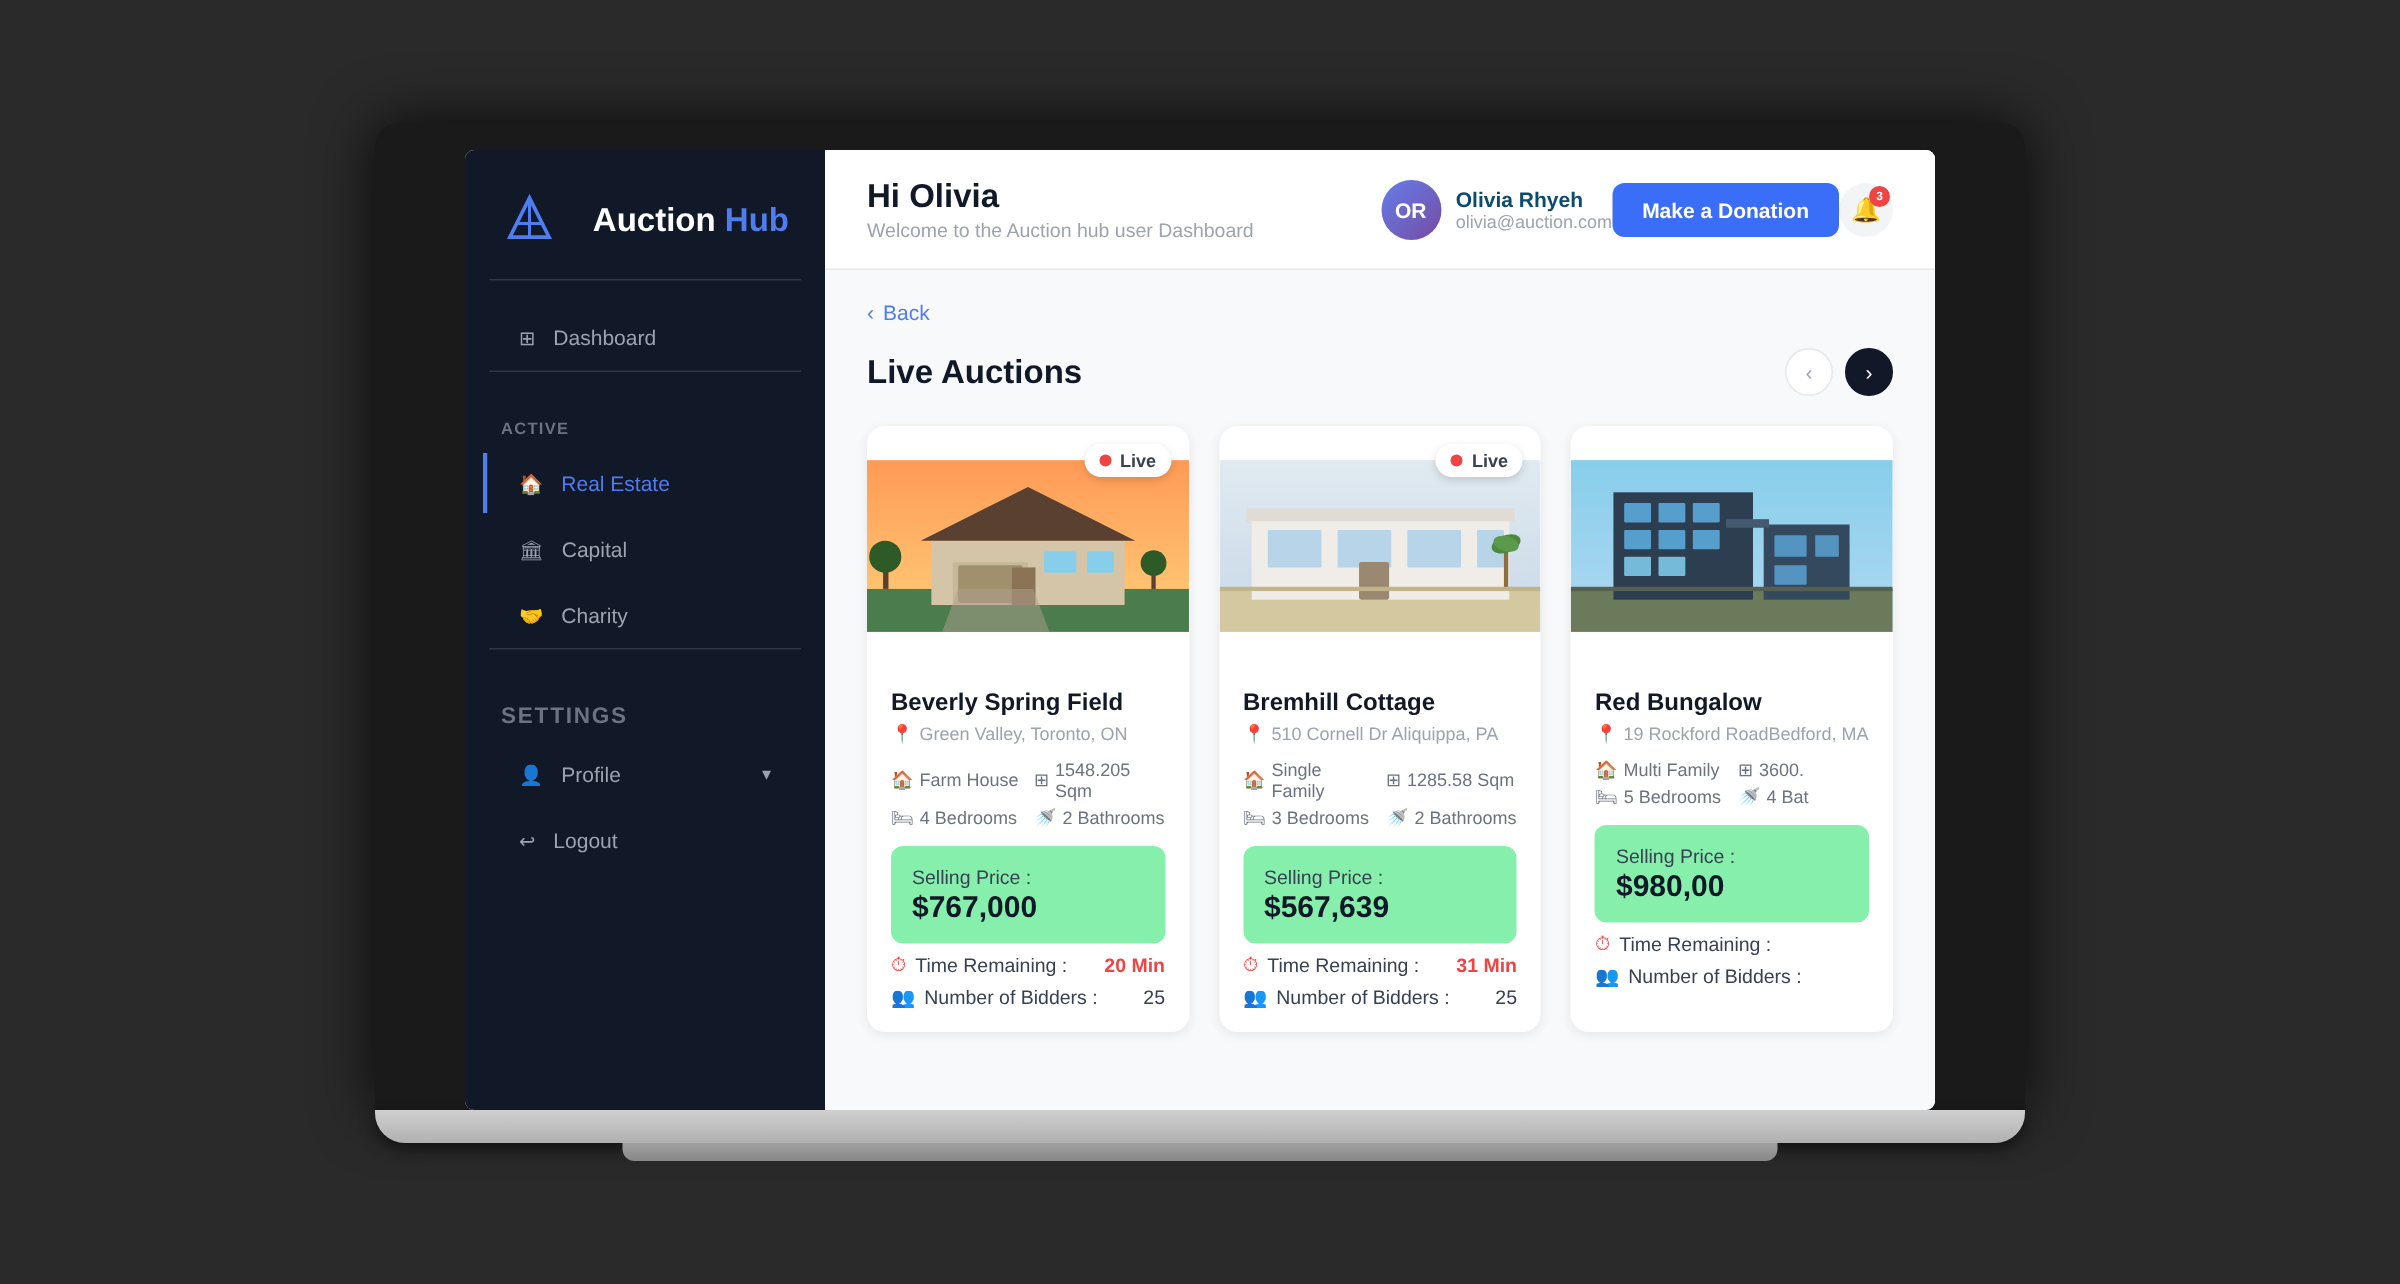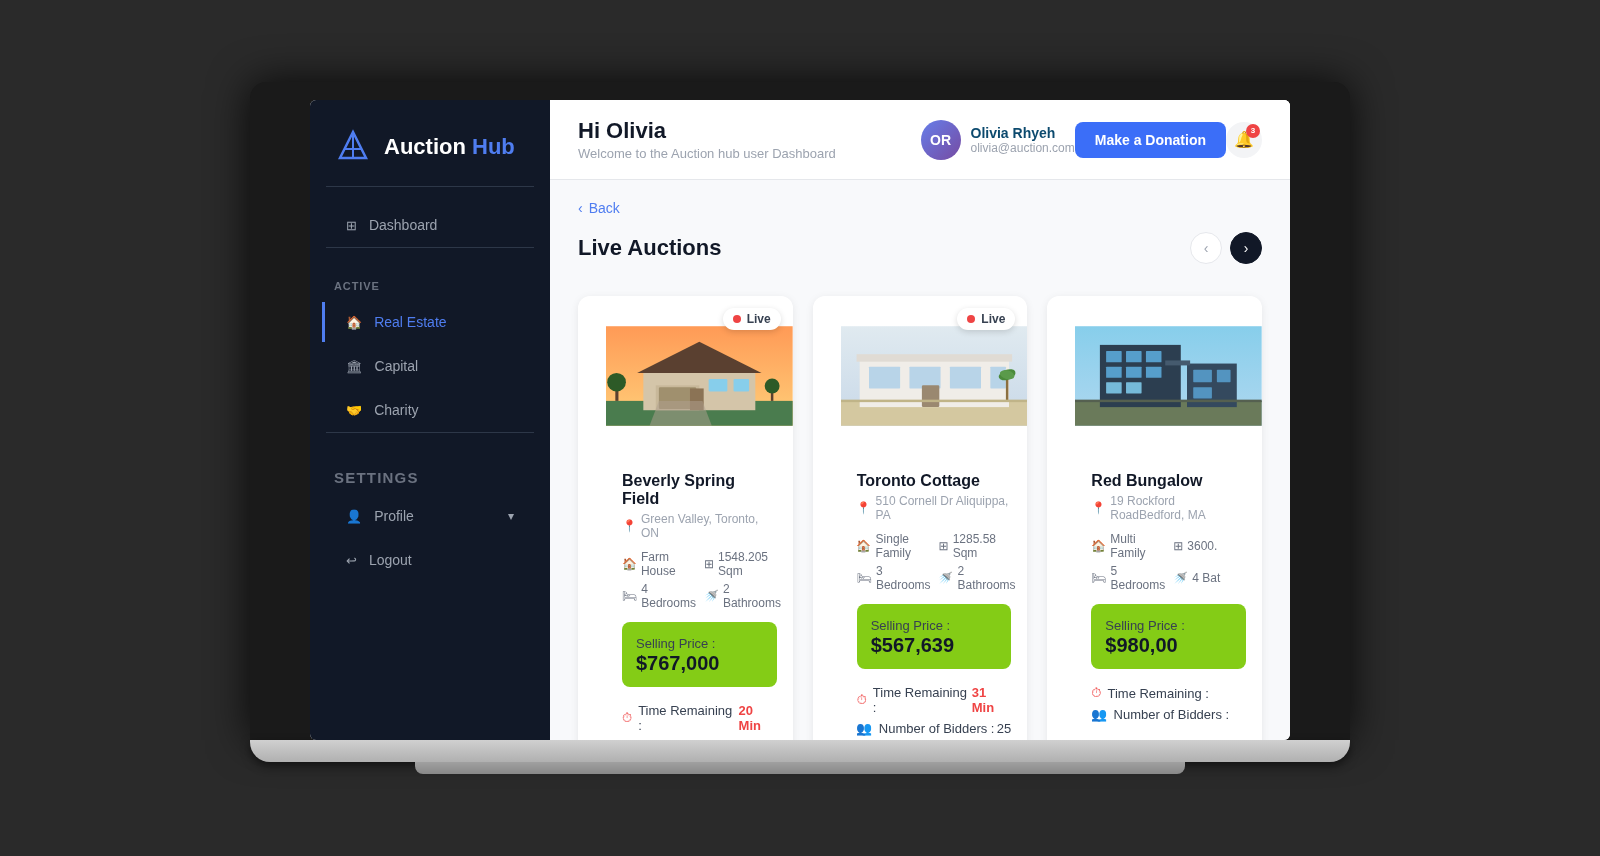--- a/index.html
+++ b/index.html
@@ -54,22 +54,22 @@
       background: #111827;
       color: #fff;
       display: flex;
       flex-direction: column;
       padding: 0;
     }
 
     .sidebar-logo {
       display: flex;
       align-items: center;
-      gap: 12px;
       padding: 28px 24px 20px;
+      justify-content: space-between;
     }
 
     .logo-icon {
       width: 38px;
       height: 38px;
     }
 
     .logo-text {
       font-size: 22px;
       font-weight: 700;
@@ -263,21 +263,21 @@
       color: #4f7df0;
       font-size: 14px;
       cursor: pointer;
       margin-bottom: 16px;
     }
 
     .section-header {
       display: flex;
       justify-content: space-between;
       align-items: center;
-      margin-bottom: 32px;
+      margin-bottom: 20px;
     }
 
     .section-title {
       font-size: 22px;
       font-weight: 700;
       color: #111827;
     }
 
     .nav-arrows {
       display: flex;
@@ -310,21 +310,20 @@
       display: grid;
       grid-template-columns: repeat(3, 1fr);
       gap: 20px;
     }
 
     .auction-card {
       background: #fff;
       border-radius: 12px;
       overflow: hidden;
       box-shadow: 0 2px 8px rgba(0,0,0,0.08);
-      padding-left: 28px;
     }
 
     .card-image-wrap {
       position: relative;
       height: 160px;
       overflow: hidden;
     }
 
     
     .house-scene { width: 100%; height: 100%; }
@@ -381,24 +380,24 @@
 
     .card-meta-item {
       font-size: 12px;
       color: #6b7280;
       display: flex;
       align-items: center;
       gap: 4px;
     }
 
     .price-box {
-      background: #84cc16;
+      background: #86efac;
       border-radius: 8px;
       padding: 12px 14px;
-      margin-bottom: 16px;
+      margin-bottom: 6px;
     }
 
     .price-label {
       font-size: 13px;
       color: #374151;
     }
 
     .price-value {
       font-size: 20px;
       font-weight: 800;
@@ -669,21 +668,21 @@
                   <ellipse cx="267" cy="78" rx="12" ry="7" fill="#5a9a4a" transform="rotate(15,267,78)"></ellipse>
 
                   <rect x="0" y="118" width="300" height="4" fill="#c0b488"></rect>
                 </svg>
                 <div class="live-badge">
                   <div class="live-dot"></div>
                   <span>Live</span>
                 </div>
               </div>
               <div class="card-body">
-                <div class="card-title">Toronto Cottage</div>
+                <div class="card-title">Bremhill Cottage</div>
                 <div class="card-location">
                   <span>📍</span>
                   <span>510 Cornell Dr Aliquippa, PA</span>
                 </div>
                 <div class="card-meta-grid">
                   <div class="card-meta-item">
                     <span>🏠</span>
                     <span>Single Family</span>
                   </div>
                   <div class="card-meta-item">

